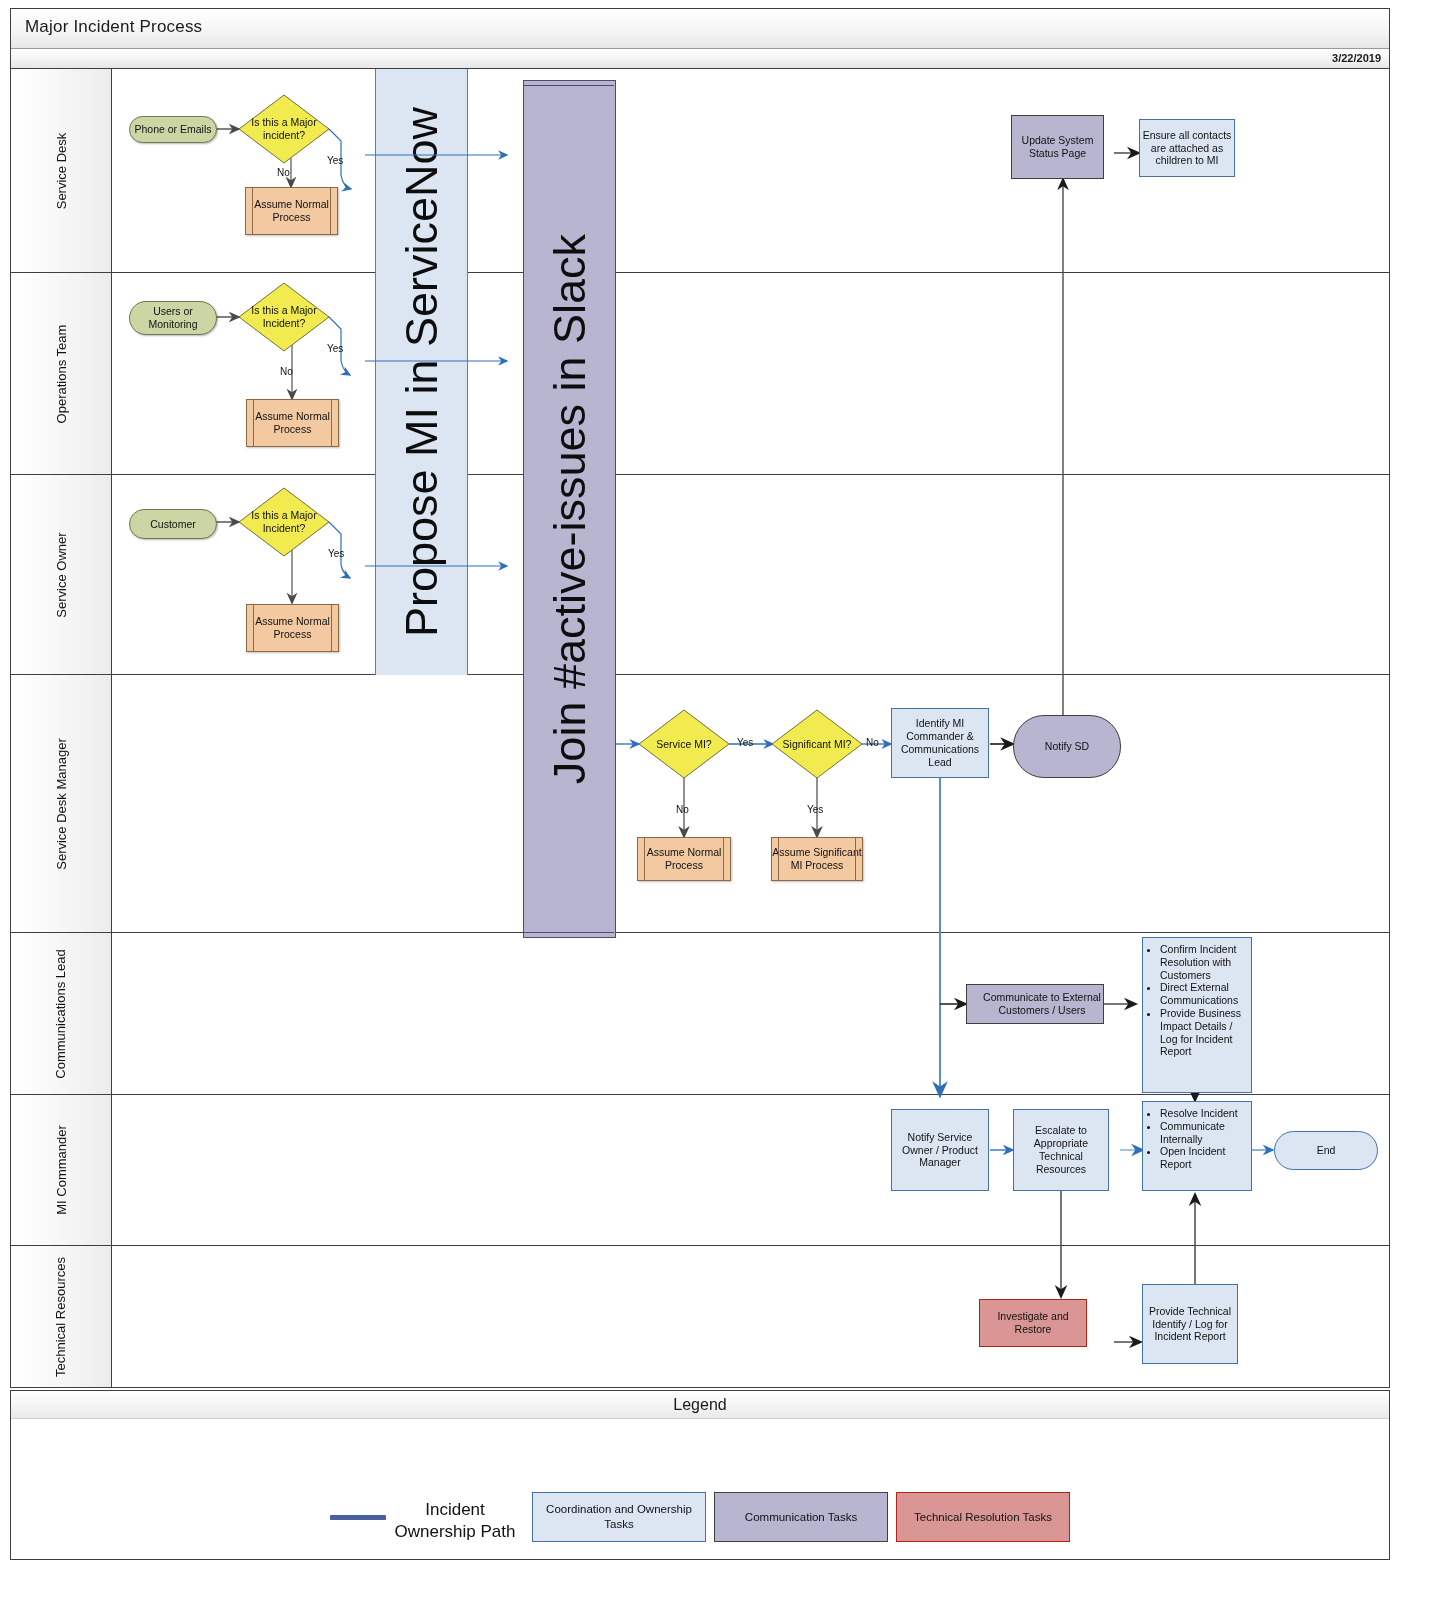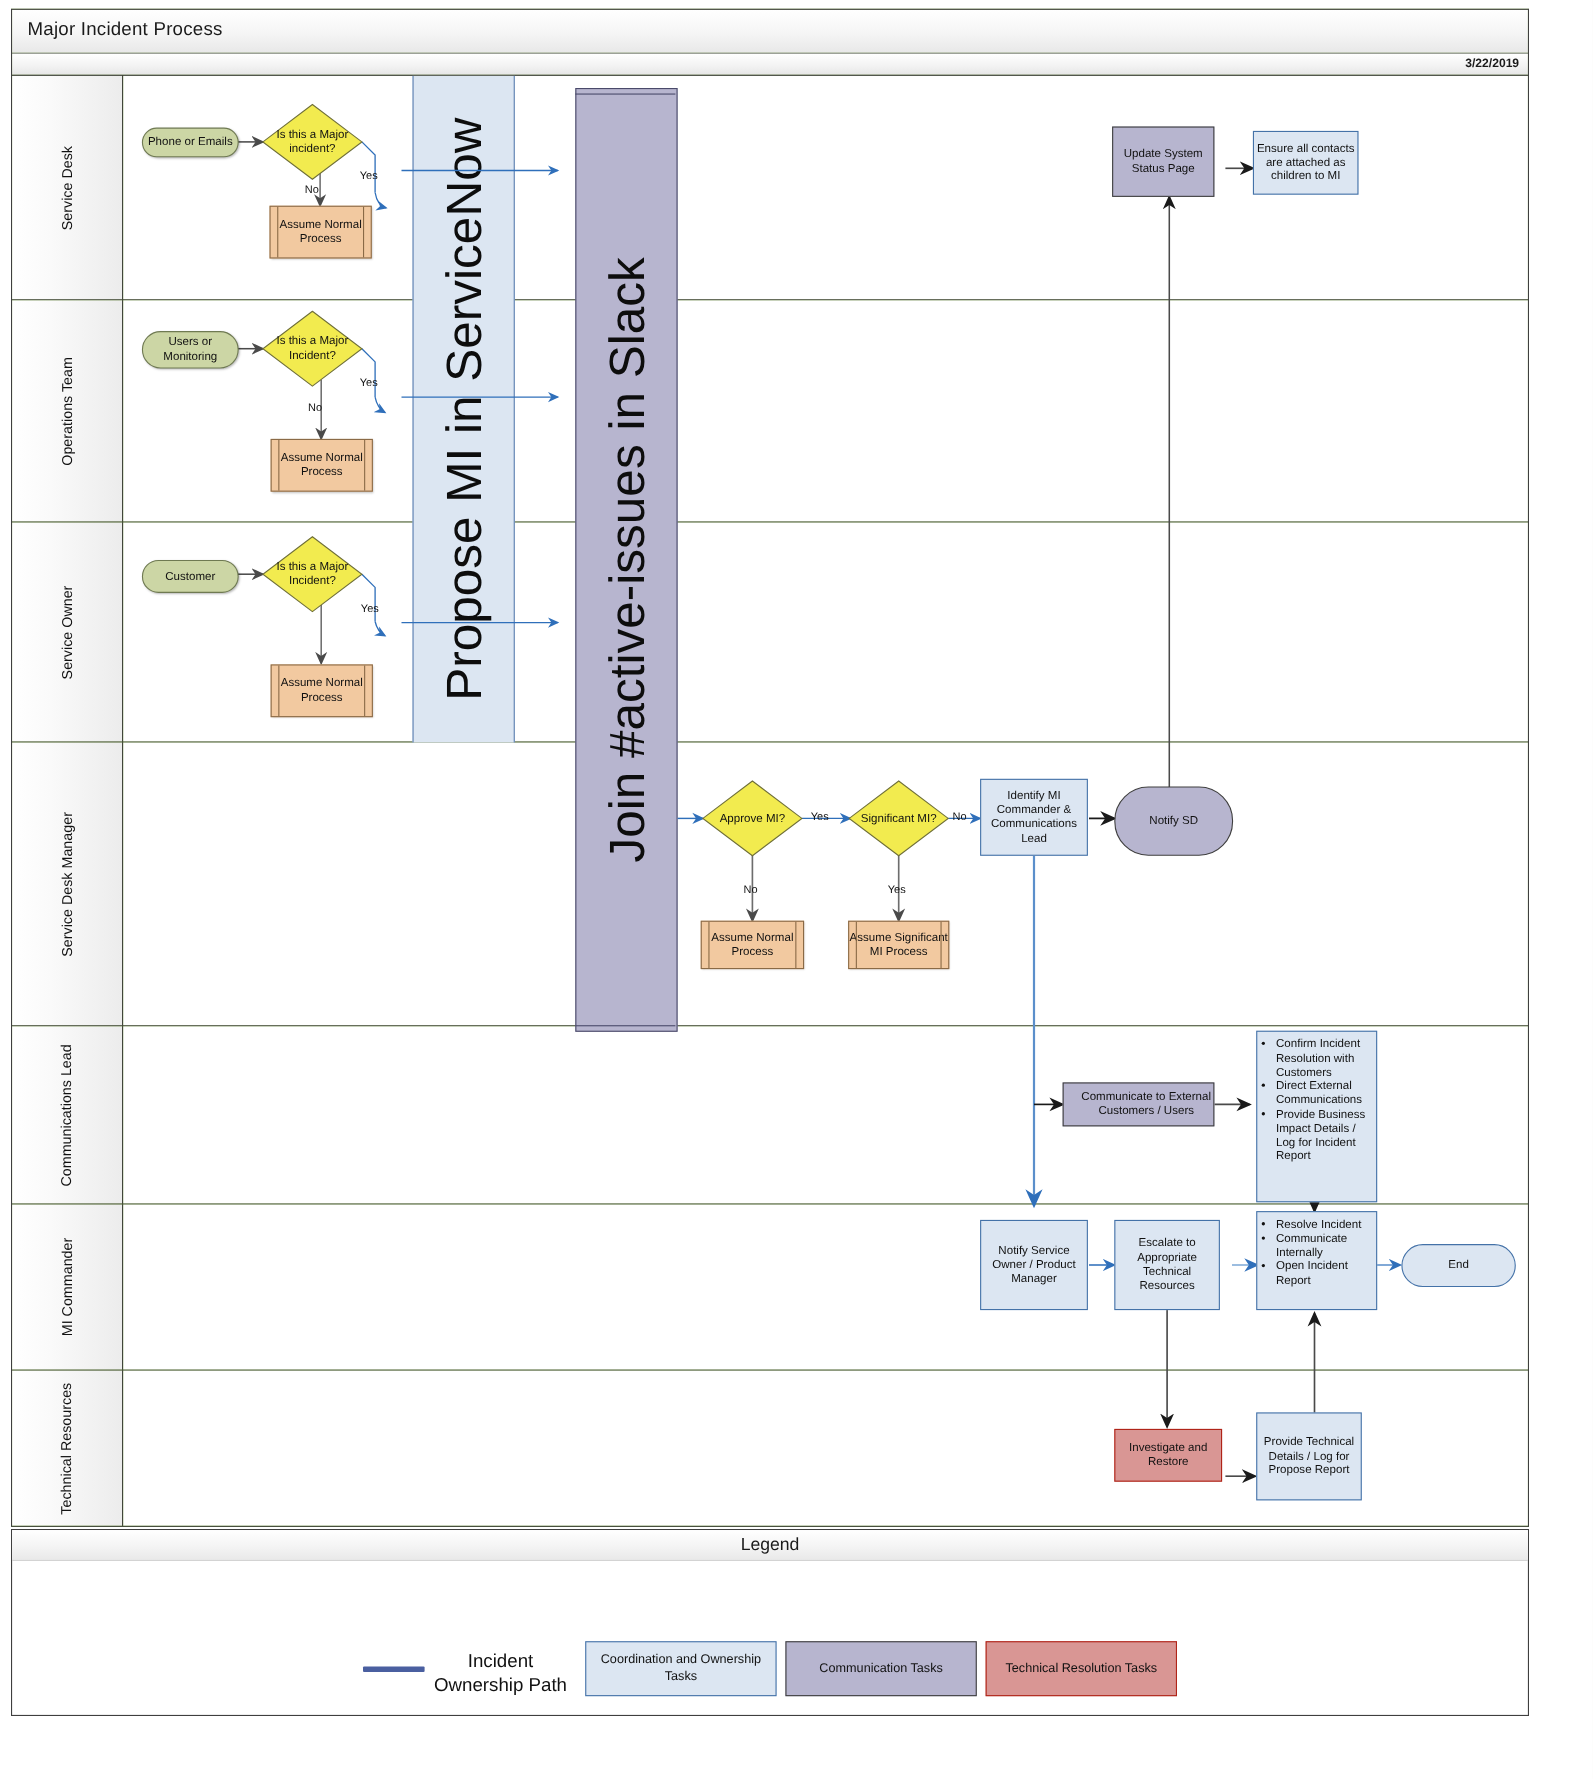--- a/index.html
+++ b/index.html
@@ -242,21 +242,21 @@
     </div>
     <div class="node proc-tan" style="left:235px;top:595px;width:93px;height:48px;">
       <span>Assume Normal Process</span>
     </div>
     <div class="clabel" style="left:317px;top:539px;">Yes</div>
 
     <div class="node decision" style="left:627px;top:700px;width:92px;height:70px;">
       <svg class="dia" viewBox="0 0 92 70">
           <polygon points="46,1 91,35 46,69 1,35" fill="#f2eb4f" stroke="#6f6f38" stroke-width="1"></polygon>
         </svg>
-      <span class="dlabel">Approve MI?</span>
+      <span class="dlabel">Service MI?</span>
     </div>
     <div class="clabel" style="left:726px;top:728px;">Yes</div>
     <div class="node decision" style="left:760px;top:700px;width:92px;height:70px;">
       <svg class="dia" viewBox="0 0 92 70">
           <polygon points="46,1 91,35 46,69 1,35" fill="#f2eb4f" stroke="#6f6f38" stroke-width="1"></polygon>
         </svg>
       <span class="dlabel">Significant MI?</span>
     </div>
     <div class="clabel" style="left:855px;top:728px;">No</div>
     <div class="clabel" style="left:665px;top:795px;">No</div>
@@ -295,25 +295,25 @@
       <ul>
         <li>Resolve Incident</li>
         <li>Communicate Internally</li>
         <li>Open Incident Report</li>
       </ul>
     </div>
     <div class="node" style="left:1263px;top:1122px;width:104px;height:39px;background:#dce6f2;border:1px solid #4472a8;border-radius:20px;">
       <span>End</span>
     </div>
 
-    <div class="node proc-red" style="left:1002px;top:1290px;width:98px;height:48px;">
+    <div class="node proc-red" style="left:968px;top:1290px;width:108px;height:48px;">
       <span>Investigate and Restore</span>
     </div>
     <div class="node proc-blue" style="left:1131px;top:1275px;width:96px;height:80px;">
-      <span>Provide Technical Details / Log for Propose Report</span>
+      <span>Provide Technical Identify / Log for Incident Report</span>
     </div>
 
   </div>
 
   <div class="legend-frame">
     <div class="legend-title">Legend</div>
   </div>
 
   <div class="lg-line"></div>
   <div class="lg-linetext">Incident Ownership Path</div>

